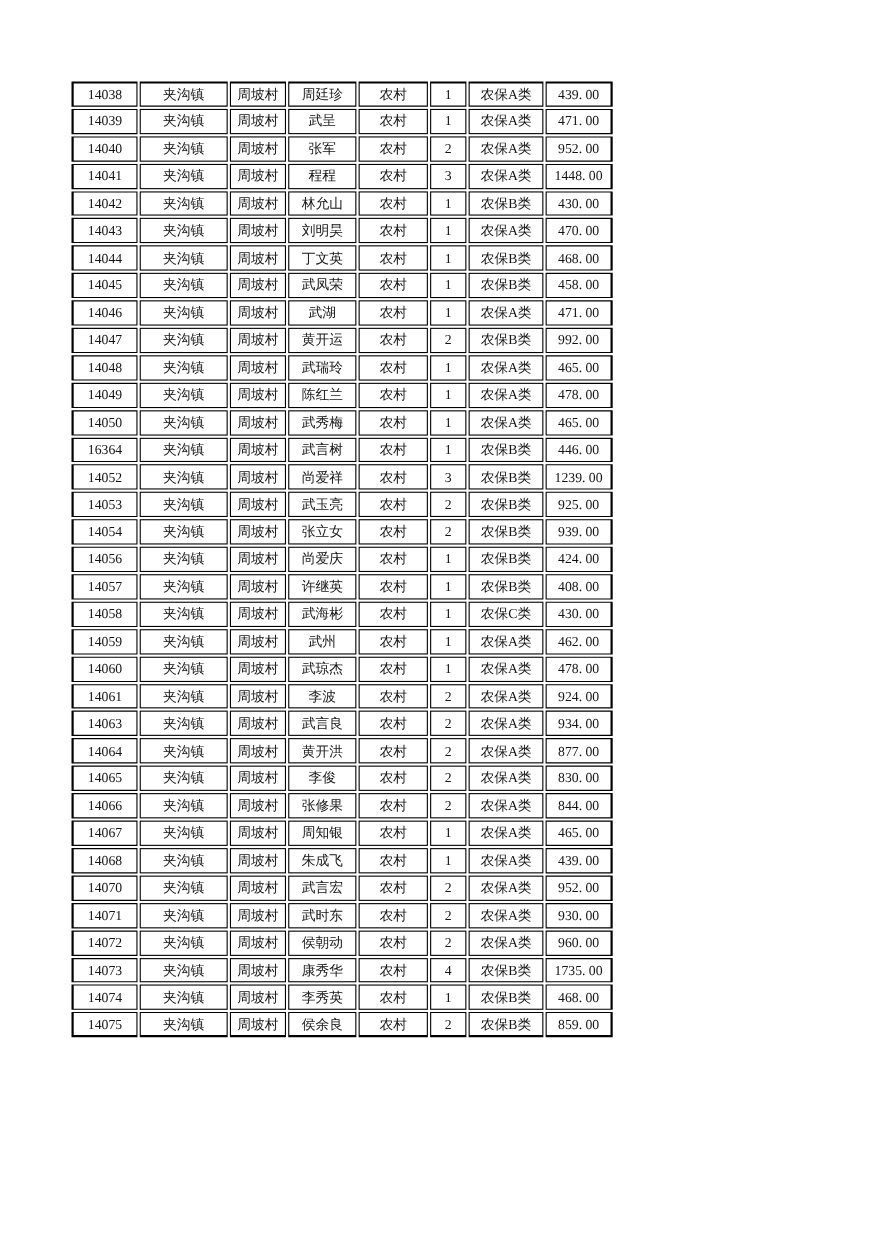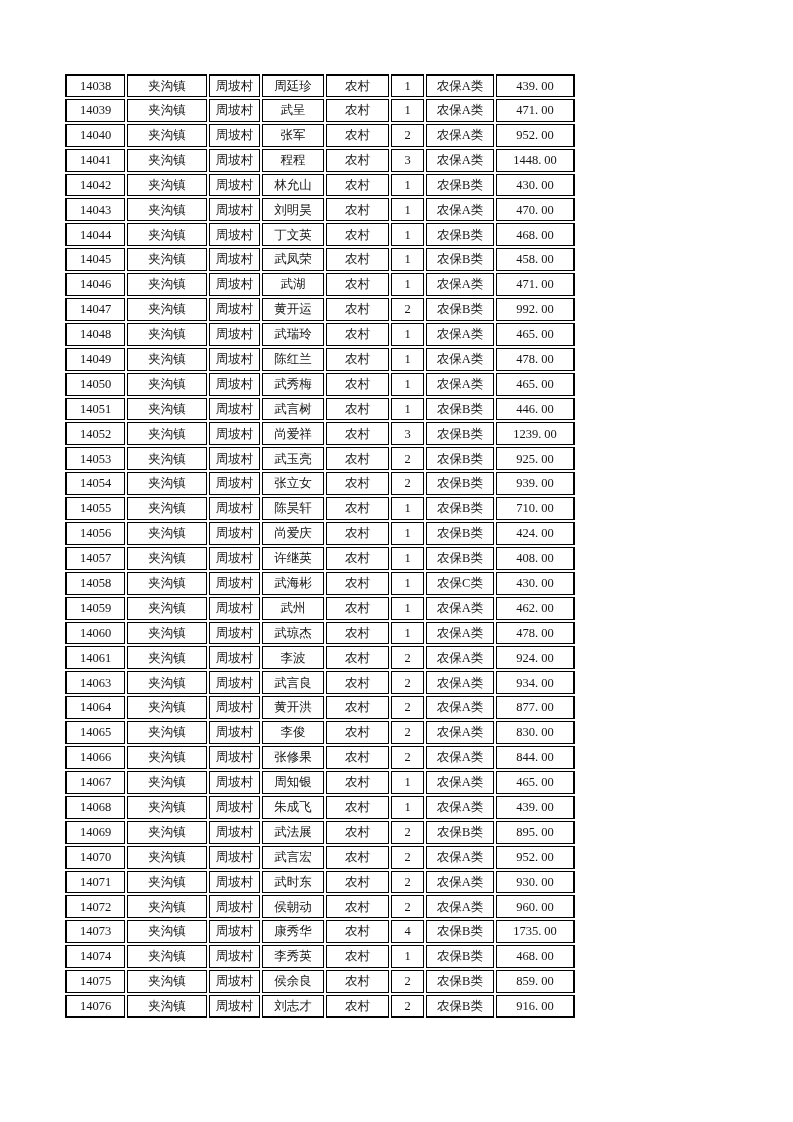--- a/index.html
+++ b/index.html
@@ -42,21 +42,21 @@
   table.grid td:first-child { border-left-width: 2px; }
   table.grid td:last-child { border-right-width: 2px; }
 
   td.col-record_id      { width: 60px; }
   td.col-town           { width: 80px; }
   td.col-village        { width: 51px; }
   td.col-person_name    { width: 62px; }
   td.col-residence_type { width: 63px; margin-top: 16px; }
   td.col-person_count   { width: 33px; }
   td.col-insurance_class{ width: 68px; margin-left: 43px; }
-  td.col-amount         { width: 79px; text-align: right; padding-right: 5px; }
+  td.col-amount         { width: 61px; text-align: right; padding-right: 5px; }
   td.col-amount .dot    { padding-right: 3px; }
 </style>
 </head>
 <body>
 
 <div class="page">
   <table class="grid">
     <tbody>
         <tr>
           <td class="col-record_id">14038</td>
@@ -182,21 +182,21 @@
           <td class="col-record_id">14050</td>
           <td class="col-town">夹沟镇</td>
           <td class="col-village">周坡村</td>
           <td class="col-person_name">武秀梅</td>
           <td class="col-residence_type">农村</td>
           <td class="col-person_count">1</td>
           <td class="col-insurance_class">农保A类</td>
           <td class="col-amount">465<span class="dot">.</span>00</td>
         </tr>
         <tr>
-          <td class="col-record_id">14051</td>
+          <td class="col-record_id">16364</td>
           <td class="col-town">夹沟镇</td>
           <td class="col-village">周坡村</td>
           <td class="col-person_name">武言树</td>
           <td class="col-residence_type">农村</td>
           <td class="col-person_count">1</td>
           <td class="col-insurance_class">农保B类</td>
           <td class="col-amount">446<span class="dot">.</span>00</td>
         </tr>
         <tr>
           <td class="col-record_id">14052</td>
@@ -220,30 +220,20 @@
         </tr>
         <tr>
           <td class="col-record_id">14054</td>
           <td class="col-town">夹沟镇</td>
           <td class="col-village">周坡村</td>
           <td class="col-person_name">张立女</td>
           <td class="col-residence_type">农村</td>
           <td class="col-person_count">2</td>
           <td class="col-insurance_class">农保B类</td>
           <td class="col-amount">939<span class="dot">.</span>00</td>
-        </tr>
-        <tr>
-          <td class="col-record_id">14055</td>
-          <td class="col-town">夹沟镇</td>
-          <td class="col-village">周坡村</td>
-          <td class="col-person_name">陈昊轩</td>
-          <td class="col-residence_type">农村</td>
-          <td class="col-person_count">1</td>
-          <td class="col-insurance_class">农保B类</td>
-          <td class="col-amount">710<span class="dot">.</span>00</td>
         </tr>
         <tr>
           <td class="col-record_id">14056</td>
           <td class="col-town">夹沟镇</td>
           <td class="col-village">周坡村</td>
           <td class="col-person_name">尚爱庆</td>
           <td class="col-residence_type">农村</td>
           <td class="col-person_count">1</td>
           <td class="col-insurance_class">农保B类</td>
           <td class="col-amount">424<span class="dot">.</span>00</td>
@@ -352,30 +342,20 @@
           <td class="col-record_id">14068</td>
           <td class="col-town">夹沟镇</td>
           <td class="col-village">周坡村</td>
           <td class="col-person_name">朱成飞</td>
           <td class="col-residence_type">农村</td>
           <td class="col-person_count">1</td>
           <td class="col-insurance_class">农保A类</td>
           <td class="col-amount">439<span class="dot">.</span>00</td>
         </tr>
         <tr>
-          <td class="col-record_id">14069</td>
-          <td class="col-town">夹沟镇</td>
-          <td class="col-village">周坡村</td>
-          <td class="col-person_name">武法展</td>
-          <td class="col-residence_type">农村</td>
-          <td class="col-person_count">2</td>
-          <td class="col-insurance_class">农保B类</td>
-          <td class="col-amount">895<span class="dot">.</span>00</td>
-        </tr>
-        <tr>
           <td class="col-record_id">14070</td>
           <td class="col-town">夹沟镇</td>
           <td class="col-village">周坡村</td>
           <td class="col-person_name">武言宏</td>
           <td class="col-residence_type">农村</td>
           <td class="col-person_count">2</td>
           <td class="col-insurance_class">农保A类</td>
           <td class="col-amount">952<span class="dot">.</span>00</td>
         </tr>
         <tr>
@@ -420,26 +400,16 @@
         </tr>
         <tr>
           <td class="col-record_id">14075</td>
           <td class="col-town">夹沟镇</td>
           <td class="col-village">周坡村</td>
           <td class="col-person_name">侯余良</td>
           <td class="col-residence_type">农村</td>
           <td class="col-person_count">2</td>
           <td class="col-insurance_class">农保B类</td>
           <td class="col-amount">859<span class="dot">.</span>00</td>
-        </tr>
-        <tr>
-          <td class="col-record_id">14076</td>
-          <td class="col-town">夹沟镇</td>
-          <td class="col-village">周坡村</td>
-          <td class="col-person_name">刘志才</td>
-          <td class="col-residence_type">农村</td>
-          <td class="col-person_count">2</td>
-          <td class="col-insurance_class">农保B类</td>
-          <td class="col-amount">916<span class="dot">.</span>00</td>
         </tr>
       </tbody>
   </table>
 </div>
 
 </body></html>

